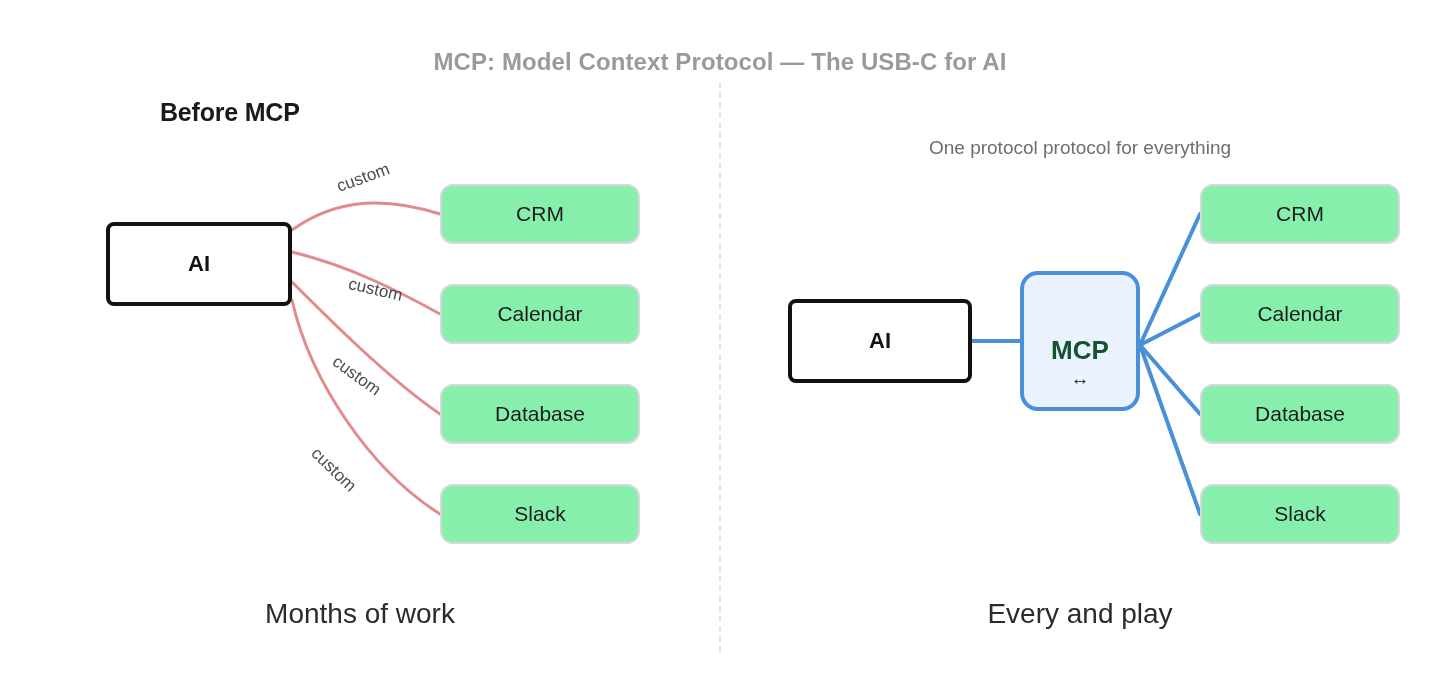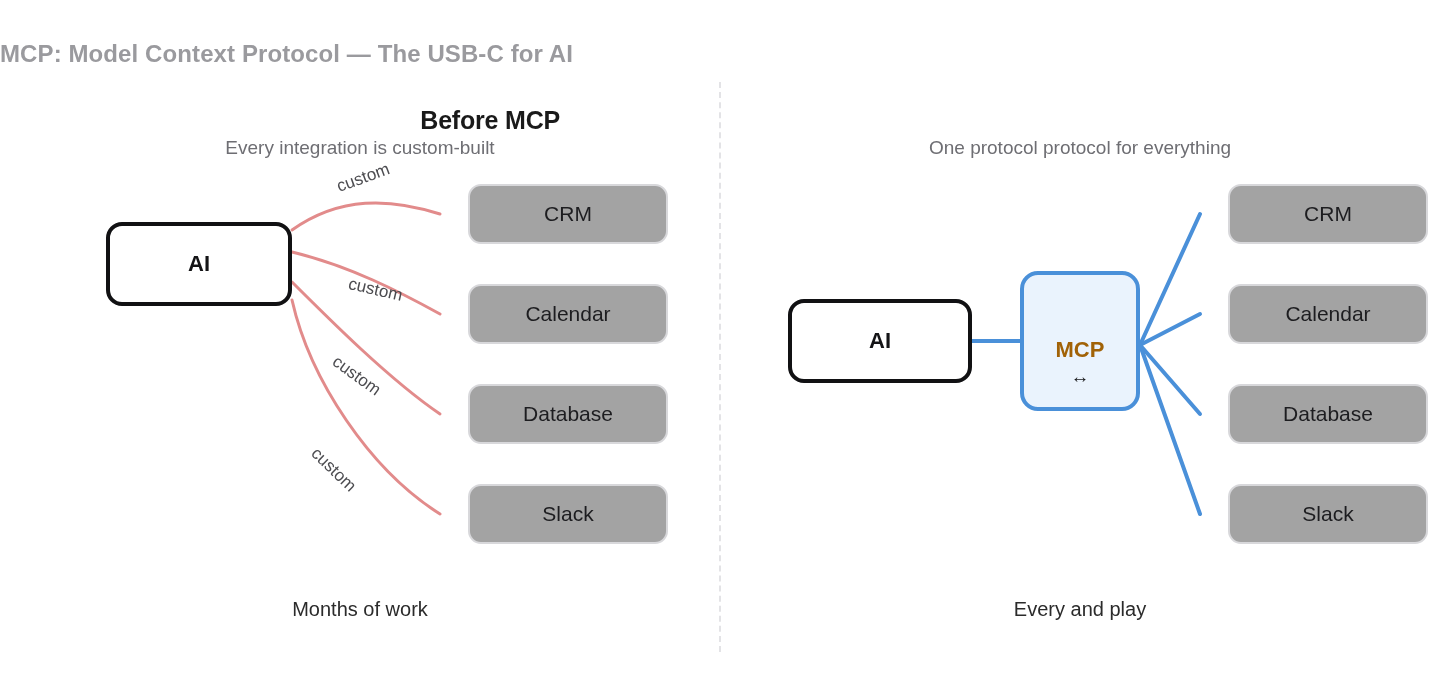--- a/index.html
+++ b/index.html
@@ -16,94 +16,92 @@
   }
   #stage {
     position: absolute;
     left: 0; top: 0;
     width: 1440px;
     height: 680px;
   }
   .title {
     position: absolute;
     left: 0;
-    top: 40px;
-    width: 1440px;
-    text-align: left;
+    top: 48px;
+    width: 1440px;
+    text-align: center;
     font-size: 24px;
     font-weight: 600;
     color: #9a9a9e;
     letter-spacing: 0.1px;
   }
   .panel-heading {
     position: absolute;
-    text-align: right;
+    text-align: left;
     font-size: 25px;
     font-weight: 700;
     color: #1a1a1a;
     letter-spacing: -0.2px;
-    margin-top: 8px;
   }
   .panel-sub {
     position: absolute;
     text-align: center;
     font-size: 19px;
     font-weight: 400;
     color: #6e6e73;
   }
   .panel-footer {
     position: absolute;
     text-align: center;
-    font-size: 20px;
+    font-size: 28px;
     font-weight: 400;
     color: #2b2b2b;
   }
   .divider {
     position: absolute;
     left: 719px;
     top: 82px;
     width: 0;
     height: 570px;
     border-left: 2px dashed #e3e3e6;
   }
   .node {
     position: absolute;
     box-sizing: border-box;
     display: flex;
     align-items: center;
     justify-content: center;
   }
   .node-ai {
     border: 4px solid #111113;
-    border-radius: 16px;
+    border-radius: 8px;
     background: #ffffff;
     font-size: 22px;
     font-weight: 700;
     color: #141416;
   }
   .node-service {
     border: 2px solid #d8d8db;
     border-radius: 13px;
-    background: #a3a3a3;
+    background: #86efac;
     font-size: 21px;
     font-weight: 400;
     color: #1d1d20;
-    margin-left: 28px;
   }
   .node-mcp {
     border: 4px solid #4a90d9;
     border-radius: 18px;
     background: #eaf3fd;
     flex-direction: column;
     gap: 6px;
   }
   .mcp-label {
-    font-size: 22px;
+    font-size: 26px;
     font-weight: 700;
-    color: #a16207;
+    color: #14532d;
     line-height: 1;
     margin-top: 42px;
   }
   .mcp-arrows {
     font-size: 19px;
     color: #141416;
     line-height: 1;
   }
   .edge-label {
     position: absolute;
@@ -142,21 +140,20 @@
     <g fill="none" stroke="#4a90d9" stroke-width="4" stroke-linecap="round">
       <path d="M 972 341 L 1020 341"></path>
       <path d="M 1140 345 L 1200 214"></path>
       <path d="M 1140 345 L 1200 314"></path>
       <path d="M 1140 345 L 1200 414"></path>
       <path d="M 1140 345 L 1200 514"></path>
     </g>
   </svg>
 
   <div class="panel-heading" style="left:160px; top:98px; width:400px;">Before MCP</div>
-  <div class="panel-sub" style="left:160px; top:137px; width:400px;">Every integration is custom-built</div>
 
   <div class="node node-ai" style="left:106px; top:222px; width:186px; height:84px;">
     <span>AI</span>
   </div>
 
   <div class="node node-service" style="left:440px; top:184px; width:200px; height:60px;">
     <span>CRM</span>
   </div>
   <div class="node node-service" style="left:440px; top:284px; width:200px; height:60px;">
     <span>Calendar</span>

